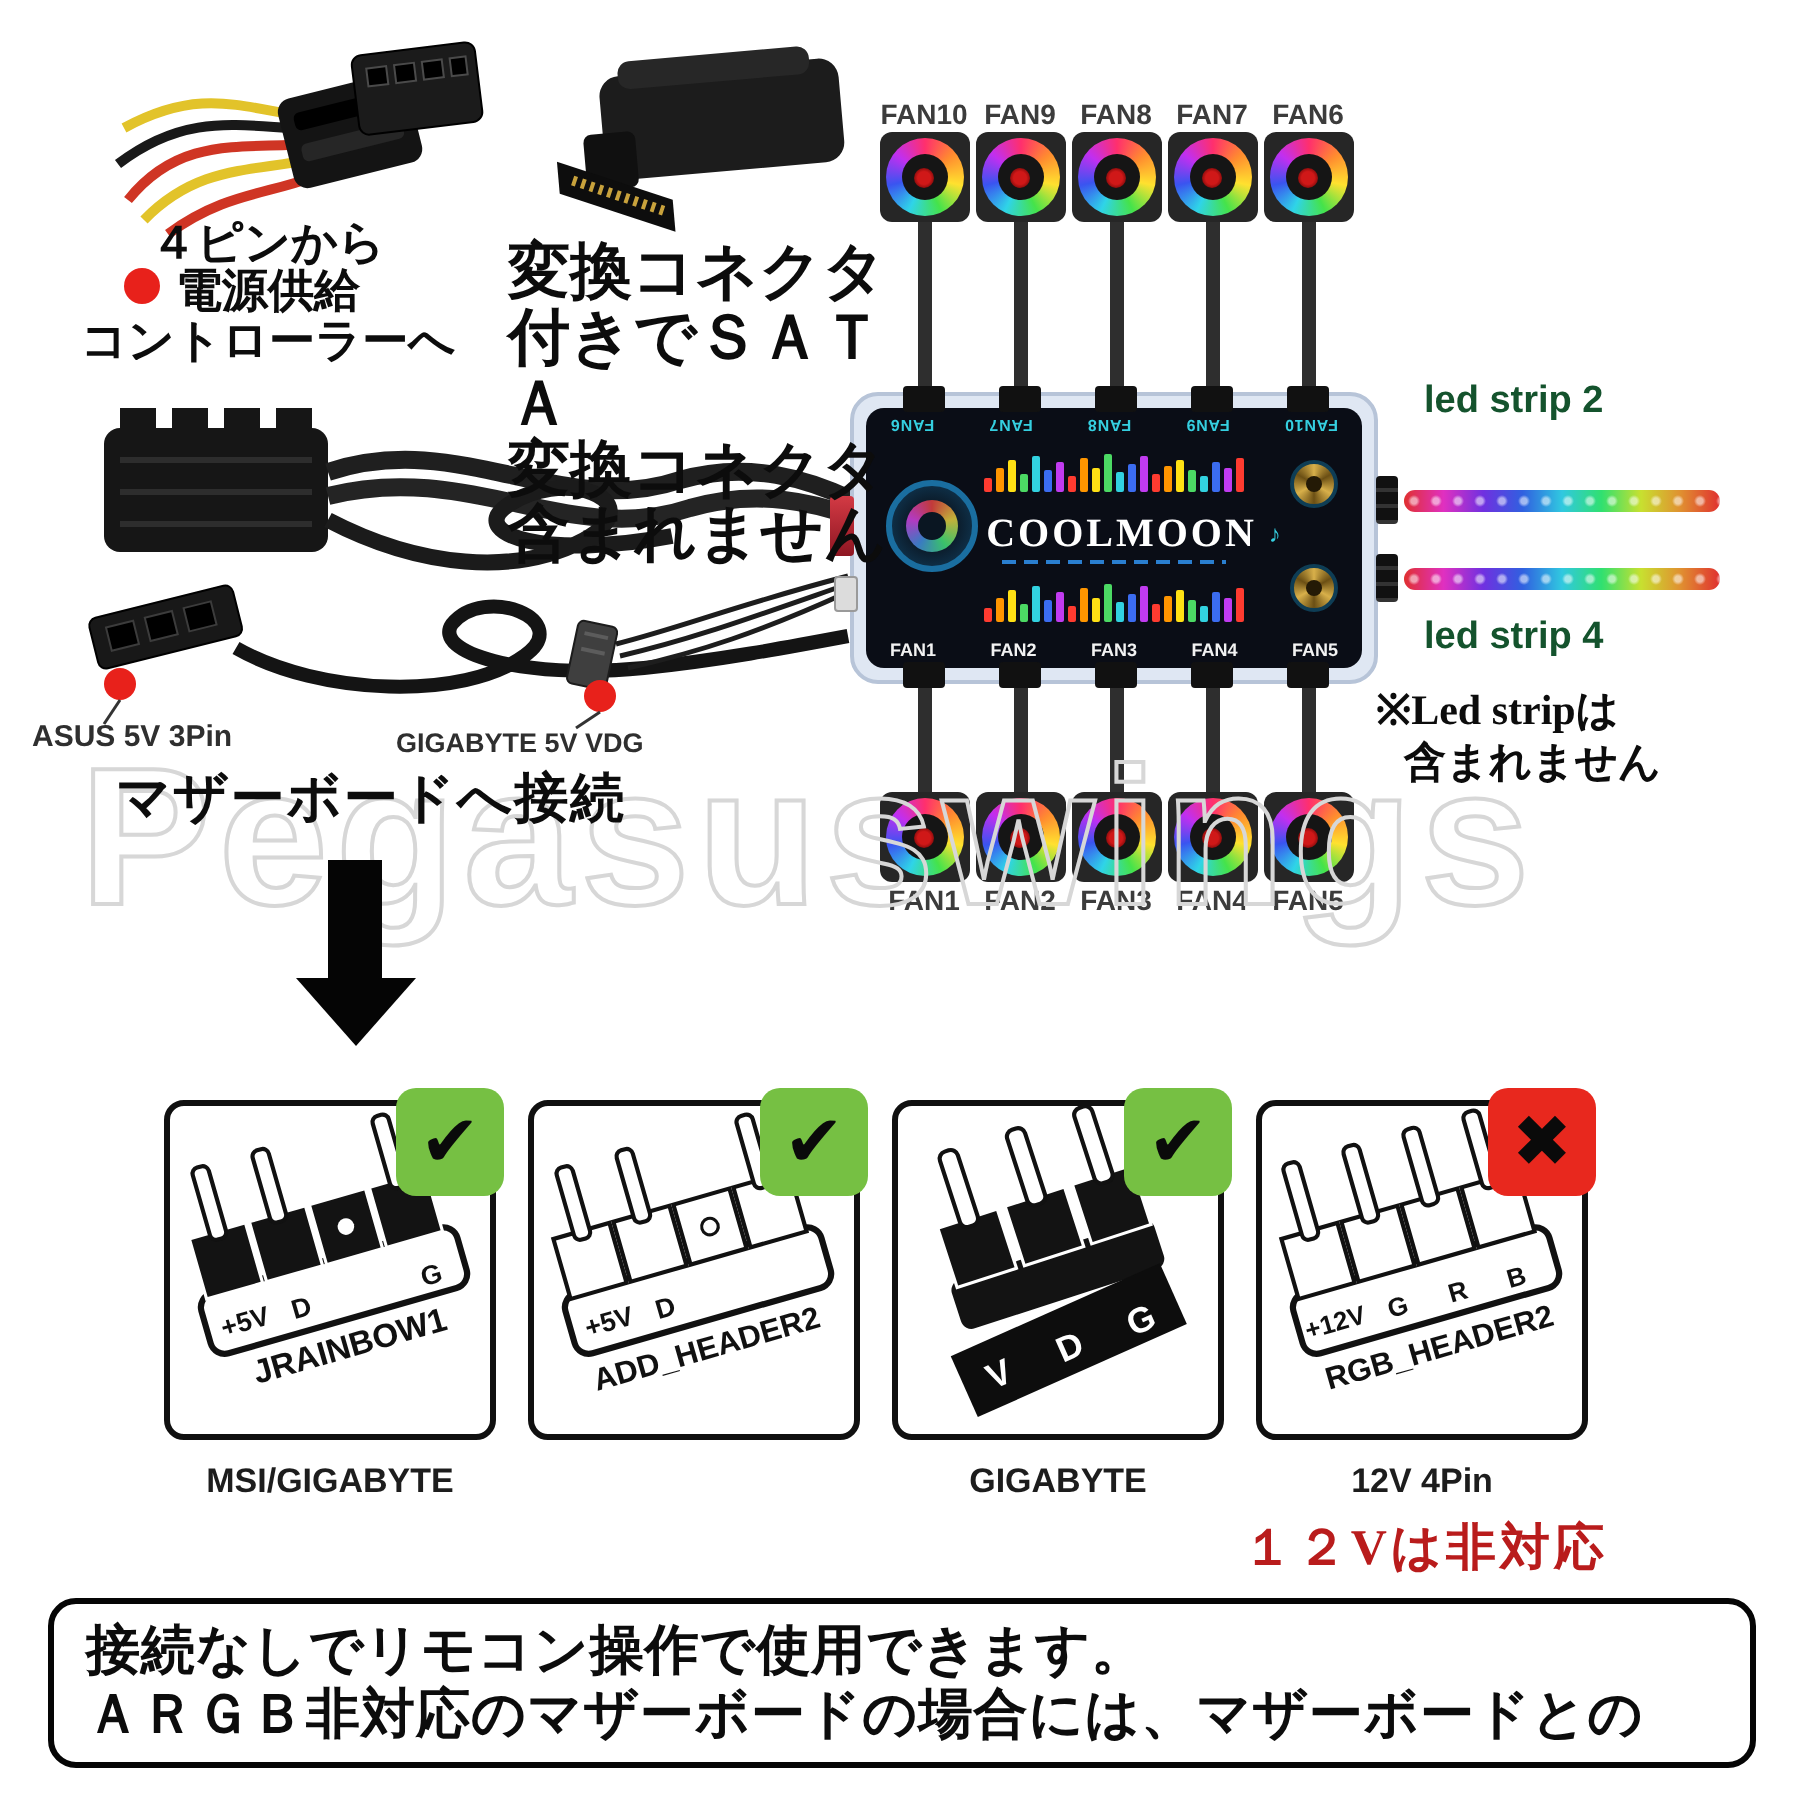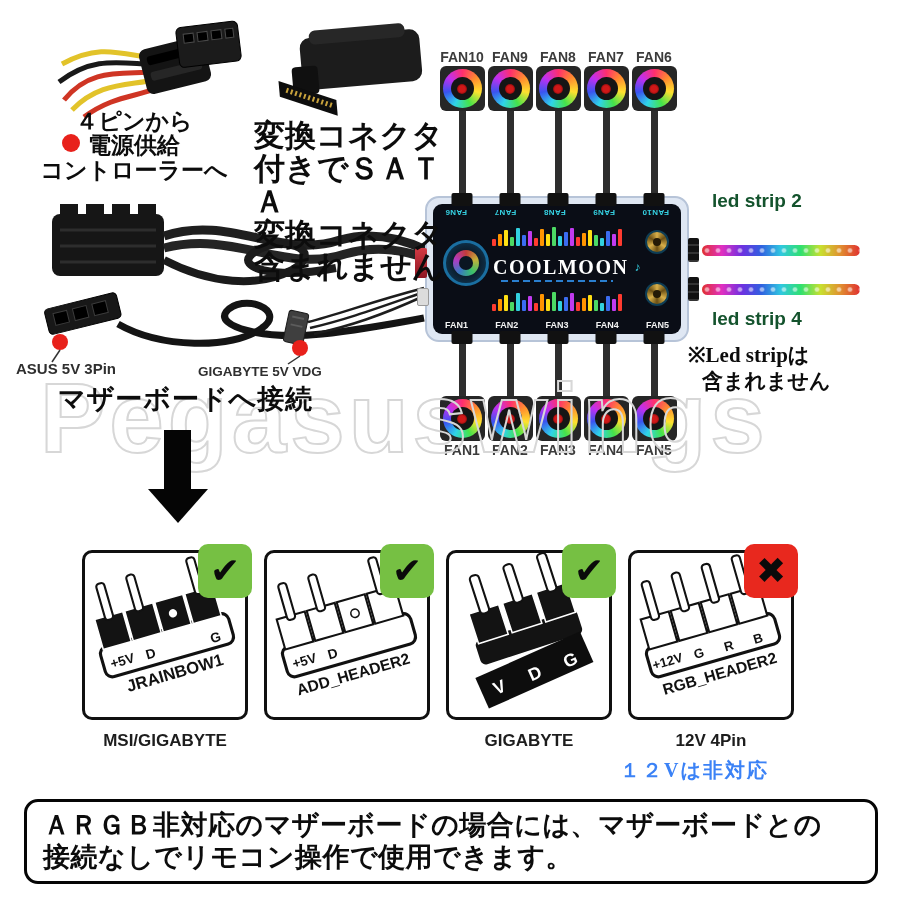--- a/index.html
+++ b/index.html
@@ -85,21 +85,21 @@
      border-right:30px solid transparent;border-top:34px solid #050505;z-index:7;}
 
   
   .compat-wrap{top:550px;width:166px;z-index:7;}
   .cbox{position:relative;height:164px;border:3.5px solid #101010;border-radius:10px;background:#fff;}
   .badge{position:absolute;top:-9px;right:-7px;width:54px;height:54px;border-radius:10px;display:flex;
          align-items:center;justify-content:center;font-size:36px;font-weight:700;color:#0a0a0a;z-index:2;}
   .badge.check{background:#76c043;}
   .badge.cross{background:#e8281e;}
   .compat-label{margin-top:11px;text-align:center;font-size:17px;font-weight:700;color:#1d1d1d;}
-  .warn-12v{left:620px;top:757px;width:184px;text-align:left;font-size:20px;color:#3b82f6;letter-spacing:2px;z-index:7;}
+  .warn-12v{left:620px;top:757px;width:184px;text-align:right;font-size:25px;color:#b91c1c;letter-spacing:2px;z-index:7;}
 
   
   .footer-box{left:24px;top:799px;width:816px;border:3.5px solid #050505;border-radius:14px;
      padding:7px 16px;z-index:7;background:#fff;}
   .footer-box div{font-size:27px;line-height:1.2;letter-spacing:.5px;}
 </style>
 </head>
 <body>
 
 <div id="stage">
@@ -467,17 +467,17 @@
           <text x="16" y="122" font-size="15" font-weight="bold" fill="#111">RGB_HEADER2</text>
         </g>
       </svg>
     </div>
     <div class="compat-label">12V 4Pin</div>
   </div>
 
   <div class="abs jp warn-12v">１２Vは非対応</div>
 
   <div class="abs jp footer-box">
+    <div>接続なしでリモコン操作で使用できます。</div>
     <div>ＡＲＧＢ非対応のマザーボードの場合には、マザーボードとの</div>
-    <div>接続なしでリモコン操作で使用できます。</div>
   </div>
 
 </div>
 
 </body></html>

